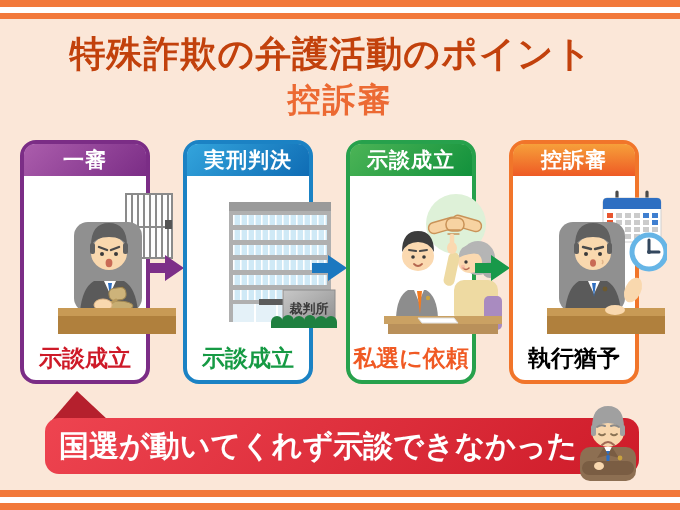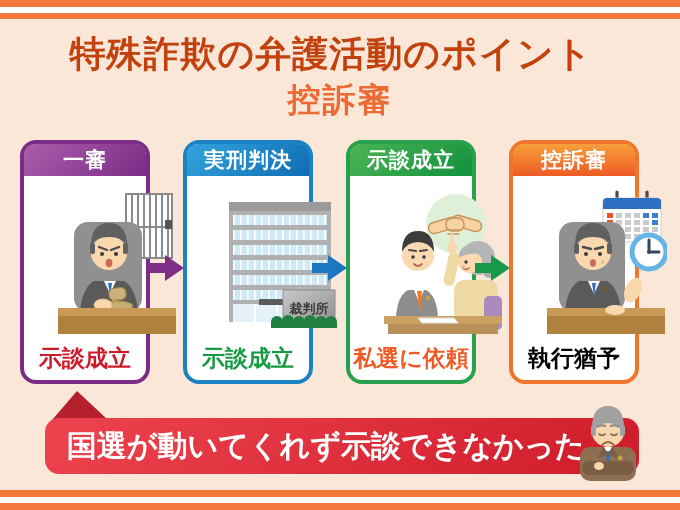--- a/index.html
+++ b/index.html
@@ -60,21 +60,21 @@
   .step-arrow{position:absolute;top:253px;width:35px;height:30px;}
   .step-arrow.a1{left:149px;}
   .step-arrow.a2{left:312px;}
   .step-arrow.a3{left:475px;}
 
   
   .bubble-tail{position:absolute;left:52px;top:391px;width:56px;height:29px;}
   .note-banner{
     position:absolute;left:45px;top:418px;width:594px;height:56px;z-index:2;
     background:linear-gradient(135deg,#ee4450,#ce1b29);
-    border-radius:14px;display:flex;align-items:center;justify-content:center;
+    border-radius:14px;display:flex;align-items:center;
     box-sizing:border-box;padding:0 46px 0 14px;
   }
   .note-banner span{
     color:#ffffff;font-size:30px;font-weight:900;white-space:nowrap;letter-spacing:0px;
   }
   .worried-man{position:absolute;left:569px;top:397px;width:78px;height:84px;z-index:3;}
 </style>
 </head>
 <body>
 

